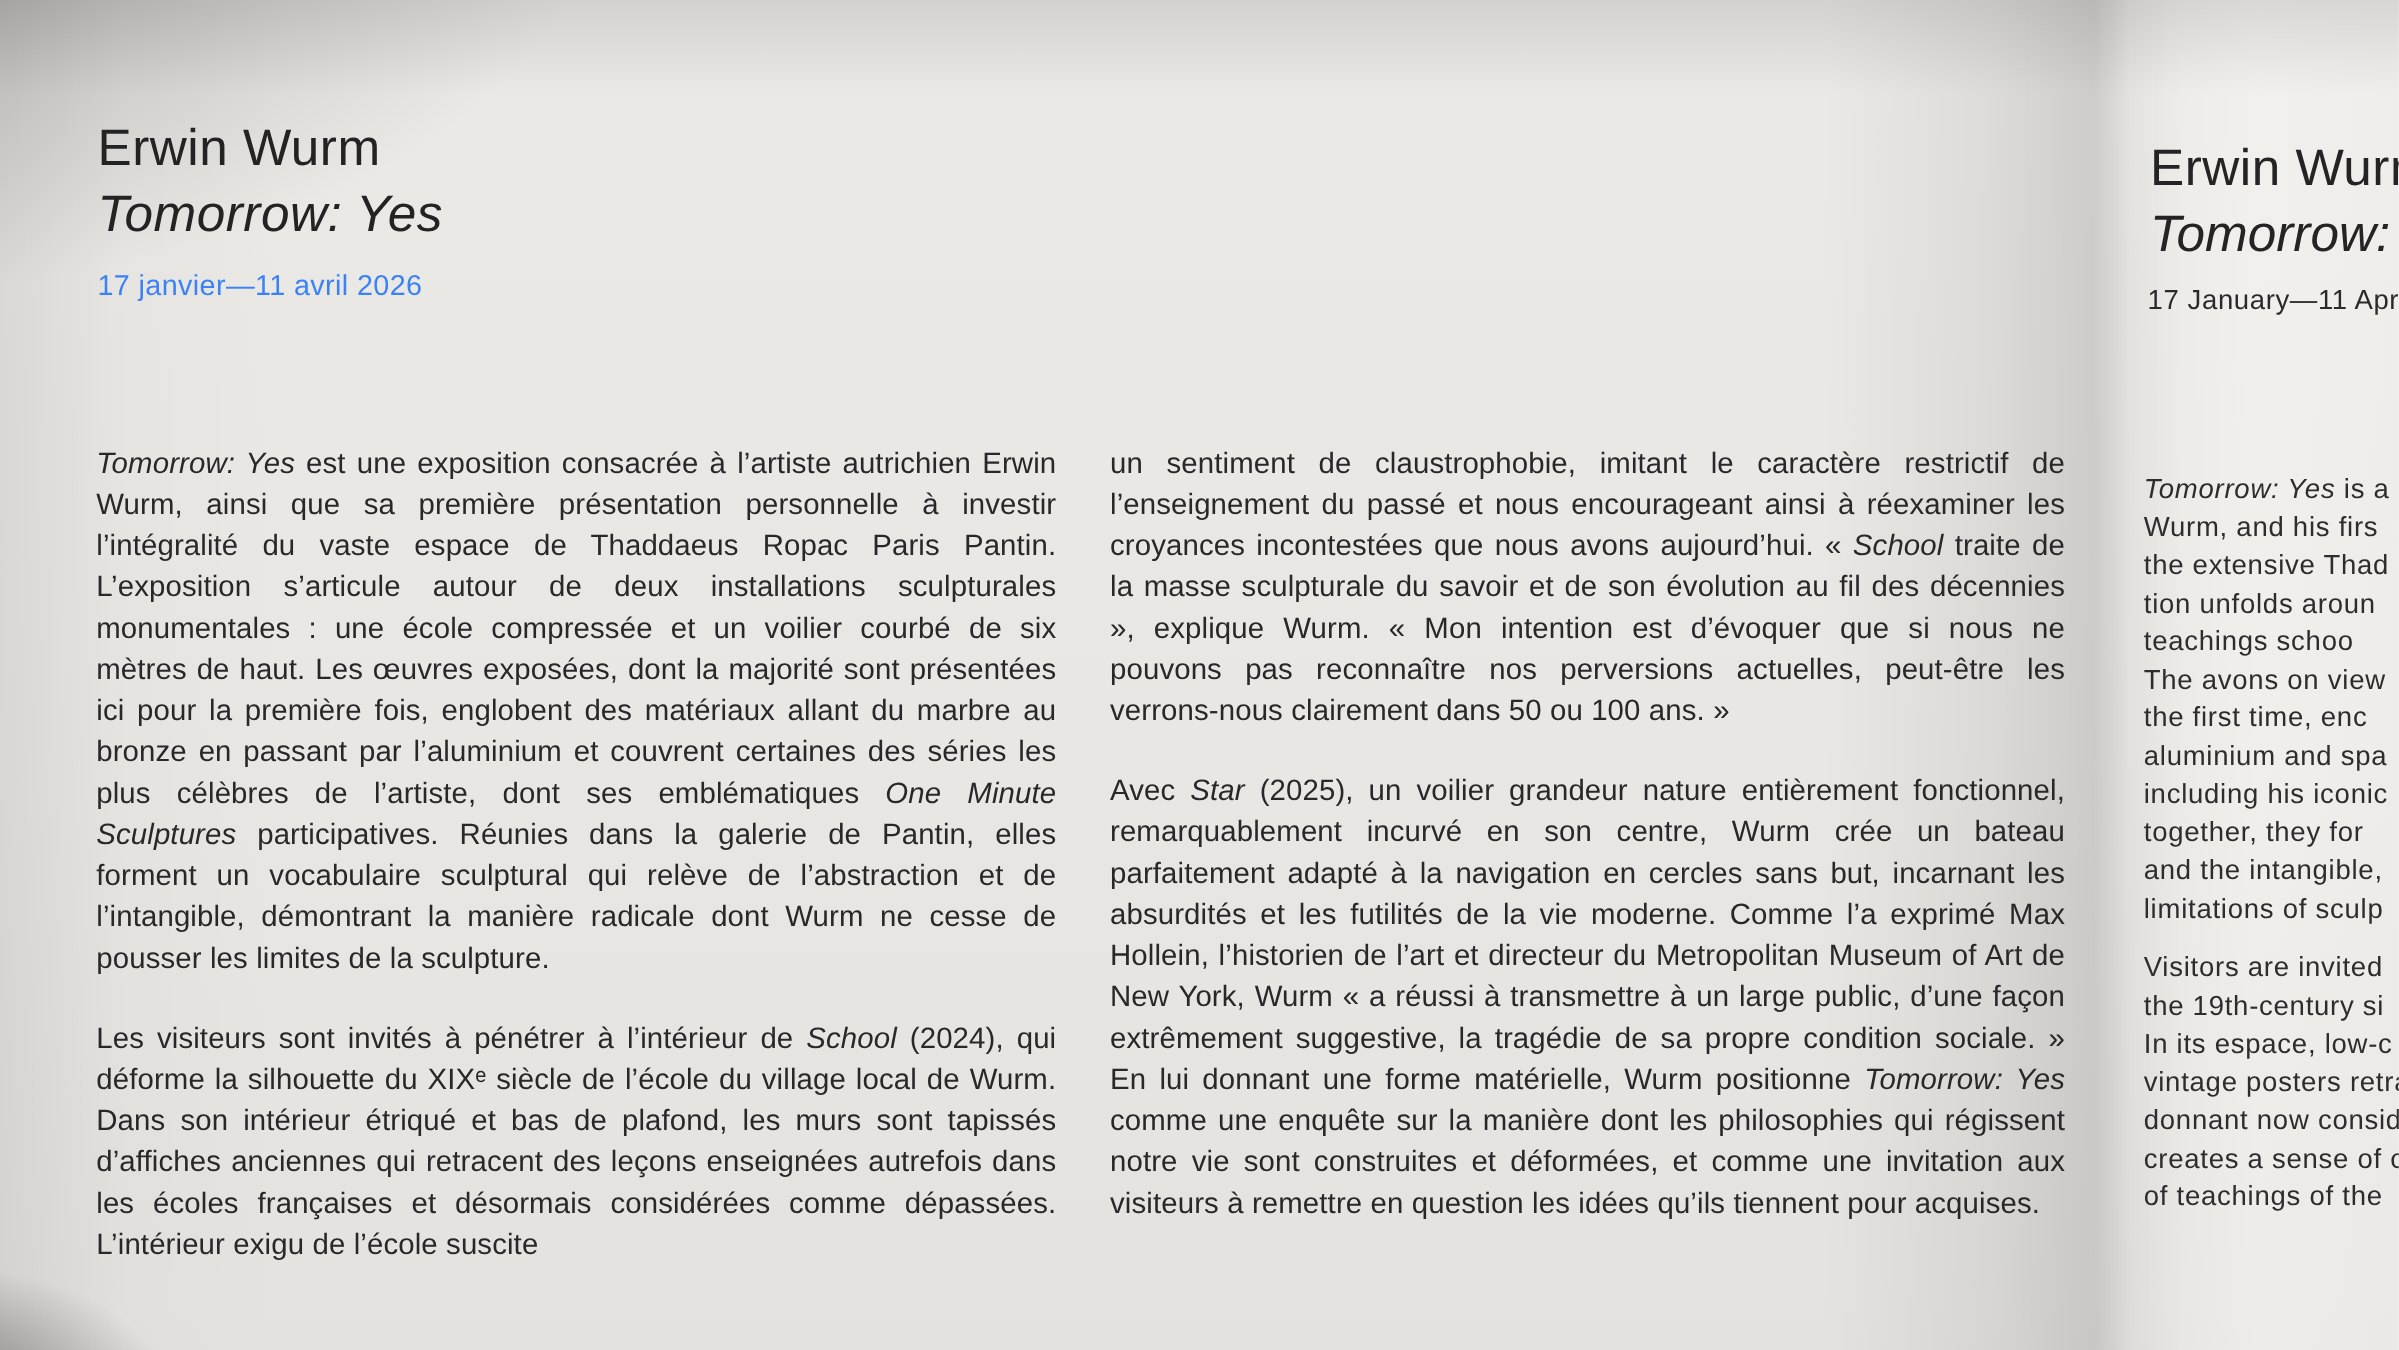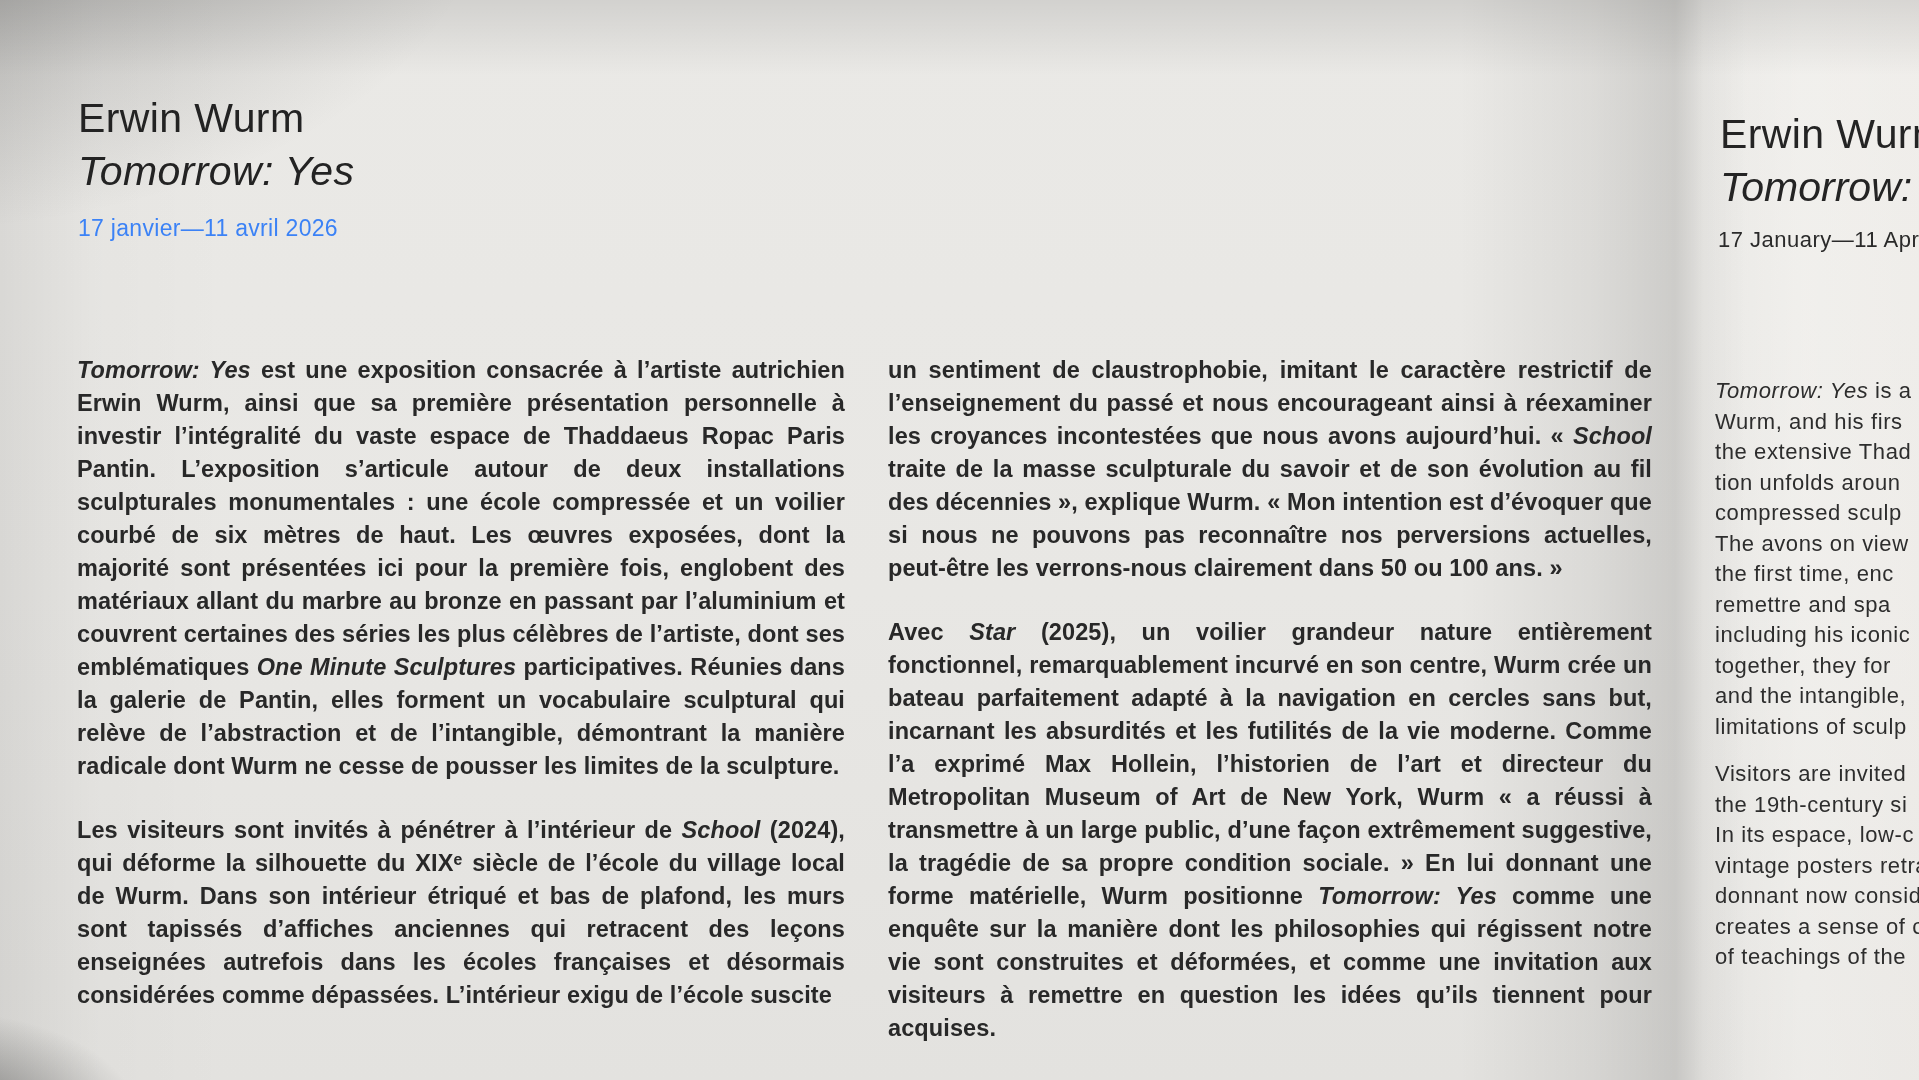--- a/index.html
+++ b/index.html
@@ -15,21 +15,21 @@
       linear-gradient(90deg, rgba(255,253,250,0) 88%, rgba(255,253,250,0.35) 94%, rgba(255,250,246,0.28) 100%),
       linear-gradient(180deg,#eae9e6 0%, #e8e7e4 55%, #e3e2df 100%);
   }
   .page{position:absolute;}
   .it{font-style:italic;}
 
   
   .fr-artist{position:absolute;left:78px;top:92px;font-size:41px;line-height:52px;letter-spacing:0.4px;color:#232323;white-space:nowrap;}
   .fr-title{position:absolute;left:78px;top:145px;font-size:41px;line-height:52px;letter-spacing:0.4px;color:#232323;font-style:italic;white-space:nowrap;}
   .fr-dates{position:absolute;left:78px;top:215px;font-size:23px;letter-spacing:0.3px;color:#3b82f6;white-space:nowrap;}
-  .col{position:absolute;top:354px;font-weight:bold;}
+  .col{position:absolute;top:354px;}
   .col1{left:77px;width:768px;}
   .col2{left:888px;width:764px;}
   .para{margin:0;text-align:justify;font-size:23.5px;line-height:33px;color:#282828;letter-spacing:0.1px;}
   .para + .para{margin-top:31px;}
 
   
   .page-right{left:1689px;top:0;width:230px;height:1080px;overflow:hidden;}
   .en-artist{position:absolute;left:31px;top:108px;font-size:41px;line-height:52px;letter-spacing:0.4px;color:#242424;white-space:nowrap;}
   .en-title{position:absolute;left:31px;top:161px;font-size:41px;line-height:52px;color:#242424;font-style:italic;white-space:nowrap;}
   .en-dates{position:absolute;left:29px;top:227px;font-size:22px;letter-spacing:0.5px;color:#2a2a2a;white-space:nowrap;}
@@ -60,24 +60,24 @@
 <div class="page page-right">
   <div class="en-artist">Erwin Wurm</div>
   <div class="en-title">Tomorrow: Yes</div>
   <div class="en-dates">17 January—11 April 2026</div>
   <div class="en-body">
     <div class="en-para">
         <div class="en-line"><span class="it">Tomorrow: Yes</span><span> is a</span></div>
         <div class="en-line"><span>Wurm, and his firs</span></div>
         <div class="en-line"><span>the extensive Thad</span></div>
         <div class="en-line"><span>tion unfolds aroun</span></div>
-        <div class="en-line"><span>compressed sculp</span></div>
+        <div class="en-line"><span>teachings schoo</span></div>
         <div class="en-line"><span>The avons on view</span></div>
         <div class="en-line"><span>the first time, enc</span></div>
-        <div class="en-line"><span>remettre and spa</span></div>
+        <div class="en-line"><span>aluminium and spa</span></div>
         <div class="en-line"><span>including his iconic</span></div>
         <div class="en-line"><span>together, they for</span></div>
         <div class="en-line"><span>and the intangible,</span></div>
         <div class="en-line"><span>limitations of sculp</span></div>
       </div>
     <div class="en-para">
         <div class="en-line"><span>Visitors are invited</span></div>
         <div class="en-line"><span>the 19th-century si</span></div>
         <div class="en-line"><span>In its espace, low-c</span></div>
         <div class="en-line"><span>vintage posters retra</span></div>

